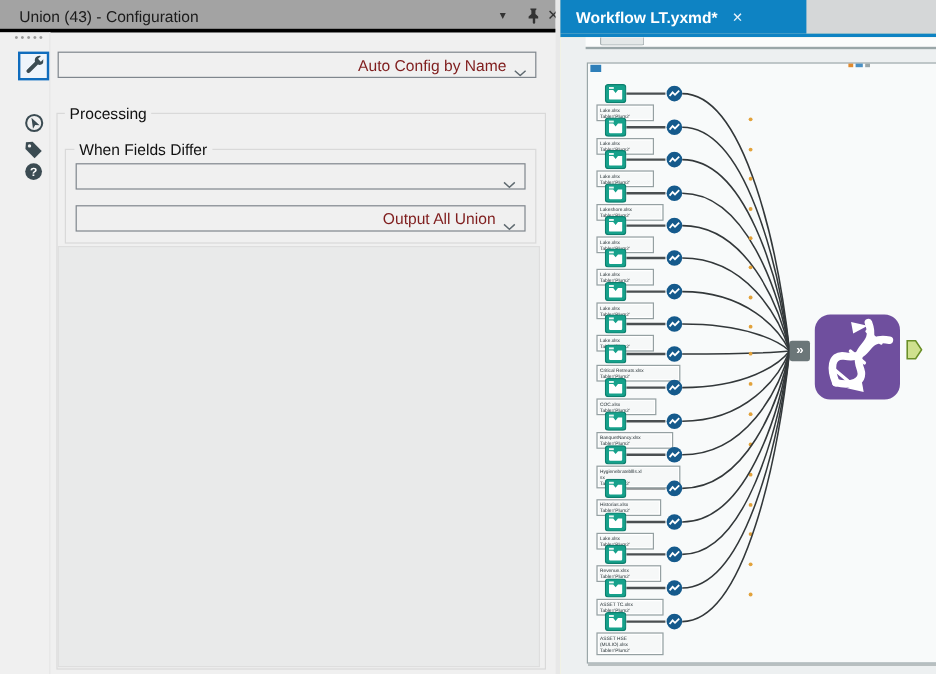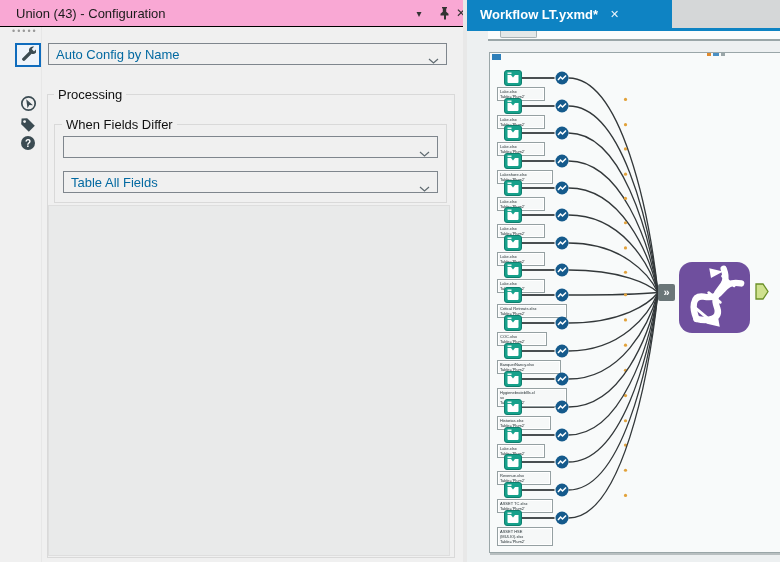--- a/index.html
+++ b/index.html
@@ -5,33 +5,33 @@
   * { box-sizing: border-box; margin: 0; padding: 0; }
   html,body { width:780px; height:562px; }
   body {
     font-family: "Liberation Sans", sans-serif;
     background:#f0f0f0; overflow:hidden; position:relative;
   }
   #app { position:absolute; inset:0; width:780px; height:562px; overflow:hidden; }
 
   
   .config-panel { position:absolute; left:0; top:0; width:463px; height:562px; background:#f0f0f0; }
-  .config-titlebar { position:absolute; left:0; top:0; width:463px; height:27px; background:#f9a8d4; border-bottom:1px solid #000000; }
+  .config-titlebar { position:absolute; left:0; top:0; width:463px; height:27px; background:#a3a3a3; border-bottom:3px solid #000000; }
   .config-title { position:absolute; left:16px; top:6px; font-size:13px; color:#1b1b1b; }
   .tb-btn { position:absolute; top:4px; width:18px; height:18px; display:flex; align-items:center; justify-content:center; color:#333; font-size:11px; cursor:default; }
   .tb-caret { left:410px; font-size:10px; }
   .tb-pin   { left:436px; }
   .tb-close { left:452px; font-size:12px; }
 
   .icon-strip { position:absolute; left:0; top:27px; width:42px; height:535px; background:#f0f0f0; border-right:1px solid #e7e7e7; }
   .grip-dots { position:absolute; left:12px; top:-1px; color:#9a9a9a; font-size:9px; letter-spacing:2px; }
   .strip-item { position:absolute; left:15px; width:26px; height:24px; display:flex; align-items:center; justify-content:center; }
   .strip-item.selected { border:2px solid #0f6cbd; background:#eef4fb; }
 
-  .dd { position:absolute; height:22px; background:#f0f0f0; border:1px solid #7f868d; display:flex; align-items:center; padding:0 24px 0 7px; font-size:13px; color:#0369a1; cursor:default; }
+  .dd { position:absolute; height:22px; background:#f0f0f0; border:1px solid #7f868d; display:flex; align-items:center; padding:0 24px 0 7px; font-size:13px; color:#7f1d1d; cursor:default;justify-content:flex-end; }
   .dd .chev { position:absolute; right:7px; top:8px; }
 
   .groupbox { position:absolute; border:1px solid #d9d9d9; }
   .groupbox-label { position:absolute; font-size:13px; color:#111; background:#f0f0f0; padding:0 4px; }
   .inset-area { position:absolute; background:#e9eaea; border:1px solid #dedede; }
 
   
   .splitter { position:absolute; left:463px; top:0; width:4px; height:562px; background:#e8e8e8; }
   .doc-area { position:absolute; left:467px; top:0; width:313px; height:562px; background:#fef9c3; }
   .tabstrip { position:absolute; left:0; top:0; width:313px; height:28px; background:#d5d7d8; }
@@ -128,21 +128,21 @@
 
     <div class="dd" style="left:63px; top:136px; width:375px;">
       <span class="chev">
         <svg width="11" height="6" viewBox="0 0 11 6">
             <polyline points="1,1 5.5,5 10,1" fill="none" stroke="#5f6a70" stroke-width="1.2"></polyline>
           </svg>
       </span>
     </div>
 
     <div class="dd" style="left:63px; top:171px; width:375px;">
-      <span>Table All Fields</span>
+      <span>Output All Union</span>
       <span class="chev">
         <svg width="11" height="6" viewBox="0 0 11 6">
             <polyline points="1,1 5.5,5 10,1" fill="none" stroke="#5f6a70" stroke-width="1.2"></polyline>
           </svg>
       </span>
     </div>
 
     <div class="inset-area" style="left:48px; top:205px; width:402px; height:351px;"></div>
   </div>
 

